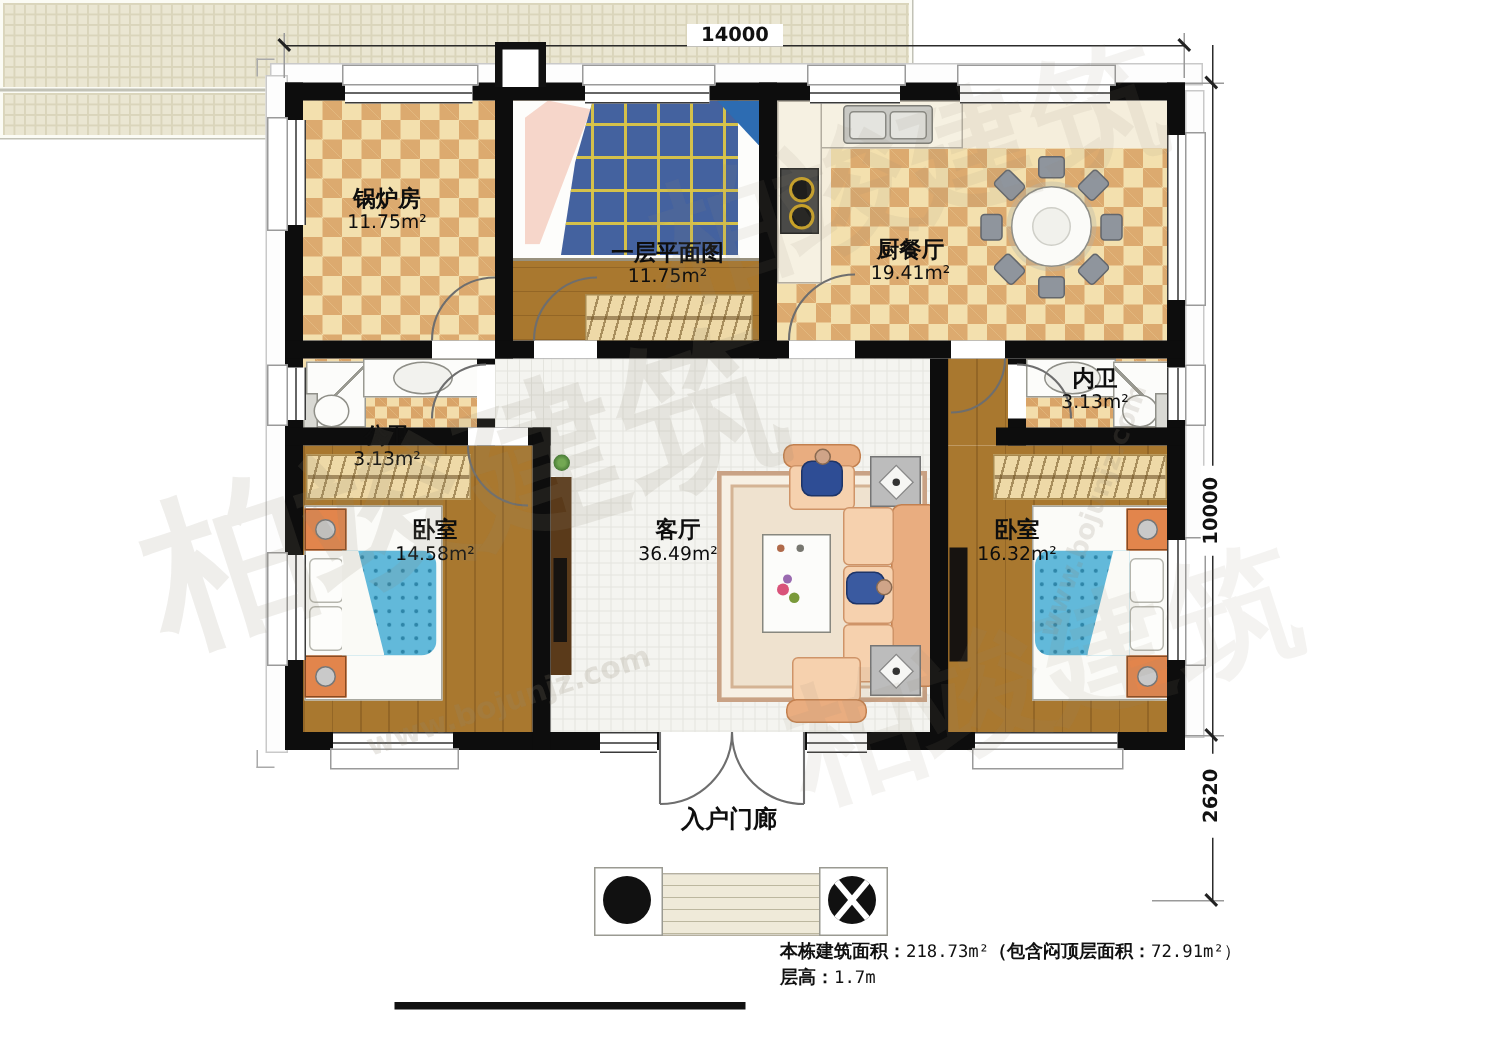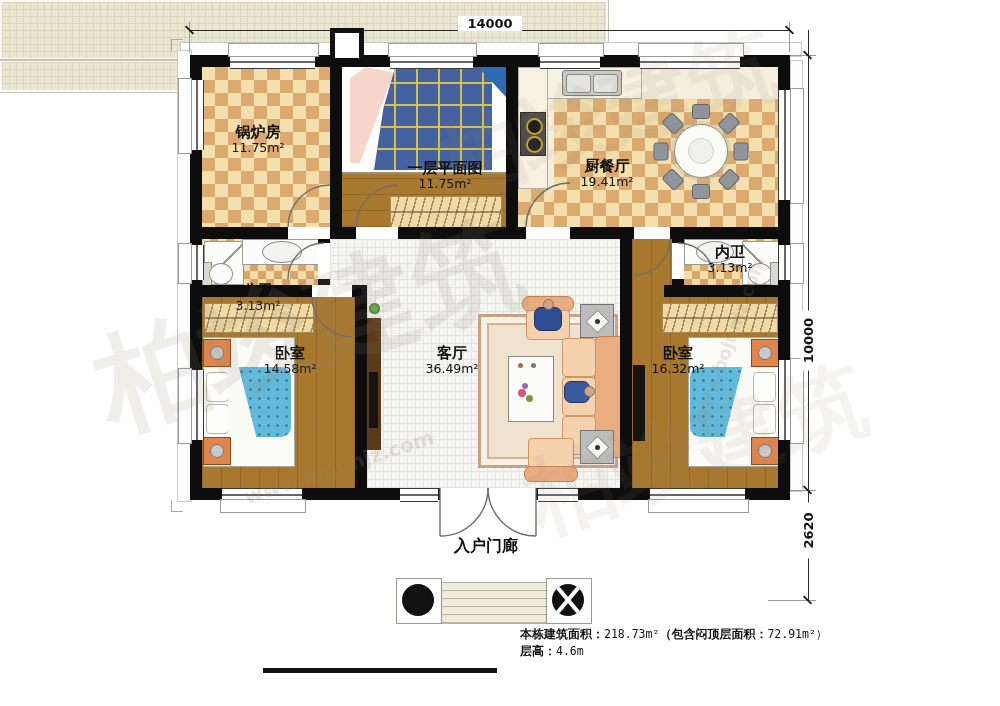--- a/index.html
+++ b/index.html
@@ -340,17 +340,17 @@
   <div class="wm" style="left:520px;top:390px;font-size:88px;transform:rotate(-18deg);color:rgba(145,133,115,.10);">柏竣建筑</div>
   <div class="wm" style="left:240px;top:455px;font-size:20px;transform:rotate(-18deg);color:rgba(145,133,115,.20);">www.bojunjz.com</div>
   <div class="wm" style="left:640px;top:330px;font-size:18px;transform:rotate(-70deg);color:rgba(145,133,115,.18);">www.bojunjz.com</div>
 
   <div class="abs" style="left:263px;top:668px;width:234px;height:5px;background:#111;"></div>
   <div class="stats" style="left:520px;top:626px;">
     <div>
       <span class="sl">本栋建筑面积：</span><span class="sv">218.73m²</span><span class="sl">（包含闷顶层面积：</span><span class="sv">72.91m²）</span>
     </div>
     <div>
-      <span class="sl">层高：</span><span class="sv">4.6m</span>
+      <span class="sl">层高：</span><span class="sv">1.7m</span>
     </div>
   </div>
 
 </div>
 
 </body></html>

